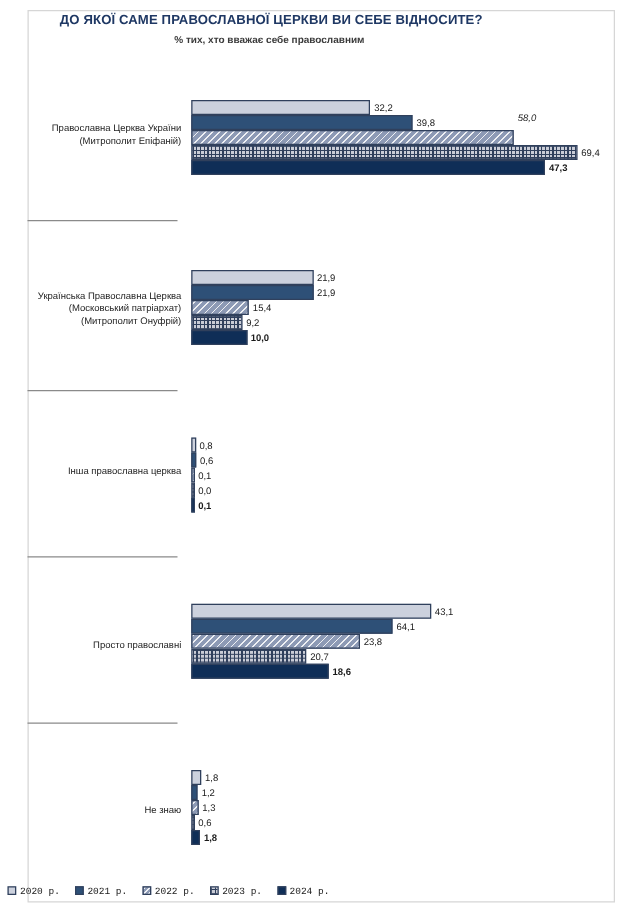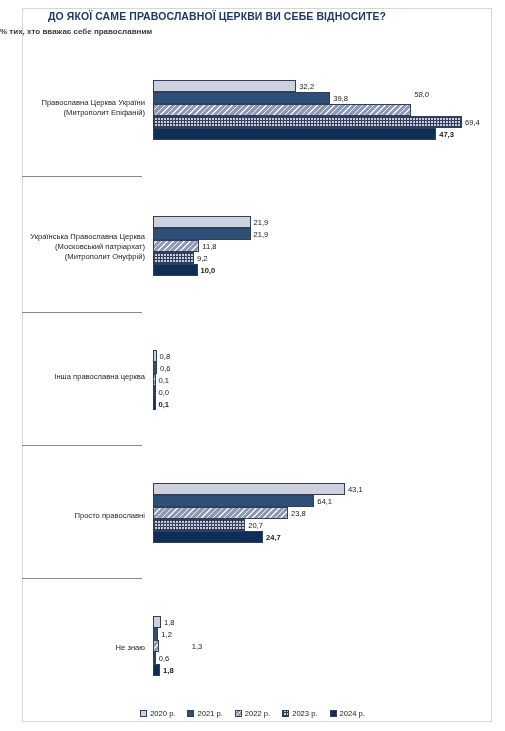--- a/index.html
+++ b/index.html
@@ -20,21 +20,21 @@
   }
   #title{
     position:absolute;left:0;top:10px;width:434px;
     text-align:center;
     font-size:10.5px;font-weight:bold;
     color:#1f3864;
     letter-spacing:.1px;
   }
   #subtitle{
     position:absolute;left:0;top:27px;width:431px;
-    text-align:left;
+    text-align:center;
     font-size:8px;font-weight:bold;
     color:#3a3a3a;
   }
   .group{position:absolute;left:0;width:505px;}
   .sep{
     position:absolute;left:22px;width:120px;height:1px;
     background:#8a8a8a;
   }
   .cat-label{
     position:absolute;
@@ -68,22 +68,21 @@
   .bar.s4{background:#0f2e57;}
   .val{
     position:absolute;
     font-size:7.6px;
     color:#1a1a1a;
     white-space:nowrap;
   }
   .val.bold{font-weight:bold;}
   #legend{
     position:absolute;left:0;top:709px;width:505px;
-    text-align:center;
-    font-size:7.6px;color:#1a1a1a;
+    font-size:7.6px;color:#1a1a1a;font-family:Liberation Mono, monospace;
   }
   .legitem{display:inline-block;margin:0 6px;white-space:nowrap;}
   .swatch{
     display:inline-block;width:7px;height:7px;
     border:1px solid #30405c;
     box-sizing:border-box;
     vertical-align:-1px;margin-right:3px;
   }
   .swatch.s0{background:#ccd1dd;}
   .swatch.s1{background:#2e5077;}
@@ -132,21 +131,21 @@
       <div class="cat-label" style="top: 232px;">
         <div>Українська Православна Церква</div>
         <div>(Московський патріархат)</div>
         <div>(Митрополит Онуфрій)</div>
       </div>
       <div class="bar s0" style="left: 153px; top: 216px; width: 97.5086px; height: 12px; position: absolute;"></div>
       <div class="val" style="left: 253.509px; top: 218px;">21,9</div>
       <div class="bar s1" style="left: 153px; top: 228px; width: 97.5086px; height: 12px; position: absolute;"></div>
       <div class="val" style="left: 253.509px; top: 230px;">21,9</div>
       <div class="bar s2" style="left: 153px; top: 240px; width: 46.3055px; height: 12px; position: absolute;"></div>
-      <div class="val" style="left: 202.305px; top: 242px;">11,8</div>
+      <div class="val" style="left: 202.305px; top: 242px;">15,4</div>
       <div class="bar s3" style="left: 153px; top: 252px; width: 40.9625px; height: 12px; position: absolute;"></div>
       <div class="val" style="left: 196.963px; top: 254px;">9,2</div>
       <div class="bar s4" style="left: 153px; top: 264px; width: 44.5245px; height: 12px; position: absolute;"></div>
       <div class="val bold" style="left: 200.524px; top: 266px;">10,0</div>
     </div>
     <div class="group" style="top: 0px;">
       <div class="cat-label" style="top: 372px;">
         <div>Інша православна церква</div>
       </div>
       <div class="bar s0" style="left: 153px; top: 350px; width: 3.56196px; height: 12px; position: absolute;"></div>
@@ -166,32 +165,32 @@
       </div>
       <div class="bar s0" style="left: 153px; top: 483px; width: 191.901px; height: 12px; position: absolute;"></div>
       <div class="val" style="left: 347.901px; top: 485px;">43,1</div>
       <div class="bar s1" style="left: 153px; top: 495px; width: 161.179px; height: 12px; position: absolute;"></div>
       <div class="val" style="left: 317.179px; top: 497px;">64,1</div>
       <div class="bar s2" style="left: 153px; top: 507px; width: 134.909px; height: 12px; position: absolute;"></div>
       <div class="val" style="left: 290.909px; top: 509px;">23,8</div>
       <div class="bar s3" style="left: 153px; top: 519px; width: 92.1657px; height: 12px; position: absolute;"></div>
       <div class="val" style="left: 248.166px; top: 521px;">20,7</div>
       <div class="bar s4" style="left: 153px; top: 531px; width: 109.976px; height: 12px; position: absolute;"></div>
-      <div class="val bold" style="left: 265.976px; top: 533px;">24,7</div>
+      <div class="val bold" style="left: 265.976px; top: 533px;">18,6</div>
     </div>
     <div class="group" style="top: 0px;">
       <div class="cat-label" style="top: 643px;">
         <div>Не знаю</div>
       </div>
       <div class="bar s0" style="left: 153px; top: 616px; width: 8.01441px; height: 12px; position: absolute;"></div>
       <div class="val" style="left: 164.014px; top: 618px;">1,8</div>
       <div class="bar s1" style="left: 153px; top: 628px; width: 5.34294px; height: 12px; position: absolute;"></div>
       <div class="val" style="left: 161.343px; top: 630px;">1,2</div>
       <div class="bar s2" style="left: 153px; top: 640px; width: 5.78818px; height: 12px; position: absolute;"></div>
-      <div class="val" style="left: 161.788px; top: 642px; margin-left: 30px;">1,3</div>
+      <div class="val" style="left: 161.788px; top: 642px;">1,3</div>
       <div class="bar s3" style="left: 153px; top: 652px; width: 2.67147px; height: 12px; position: absolute;"></div>
       <div class="val" style="left: 158.671px; top: 654px;">0,6</div>
       <div class="bar s4" style="left: 153px; top: 664px; width: 7.12392px; height: 12px; position: absolute;"></div>
       <div class="val bold" style="left: 163.124px; top: 666px;">1,8</div>
     </div>
   </div>
 
 <div id="legend"><span class="legitem"><span class="swatch s0"></span><span>2020 р.</span></span><span class="legitem"><span class="swatch s1"></span><span>2021 р.</span></span><span class="legitem"><span class="swatch s2"></span><span>2022 р.</span></span><span class="legitem"><span class="swatch s3"></span><span>2023 р.</span></span><span class="legitem"><span class="swatch s4"></span><span>2024 р.</span></span></div>
 
 </body></html>

